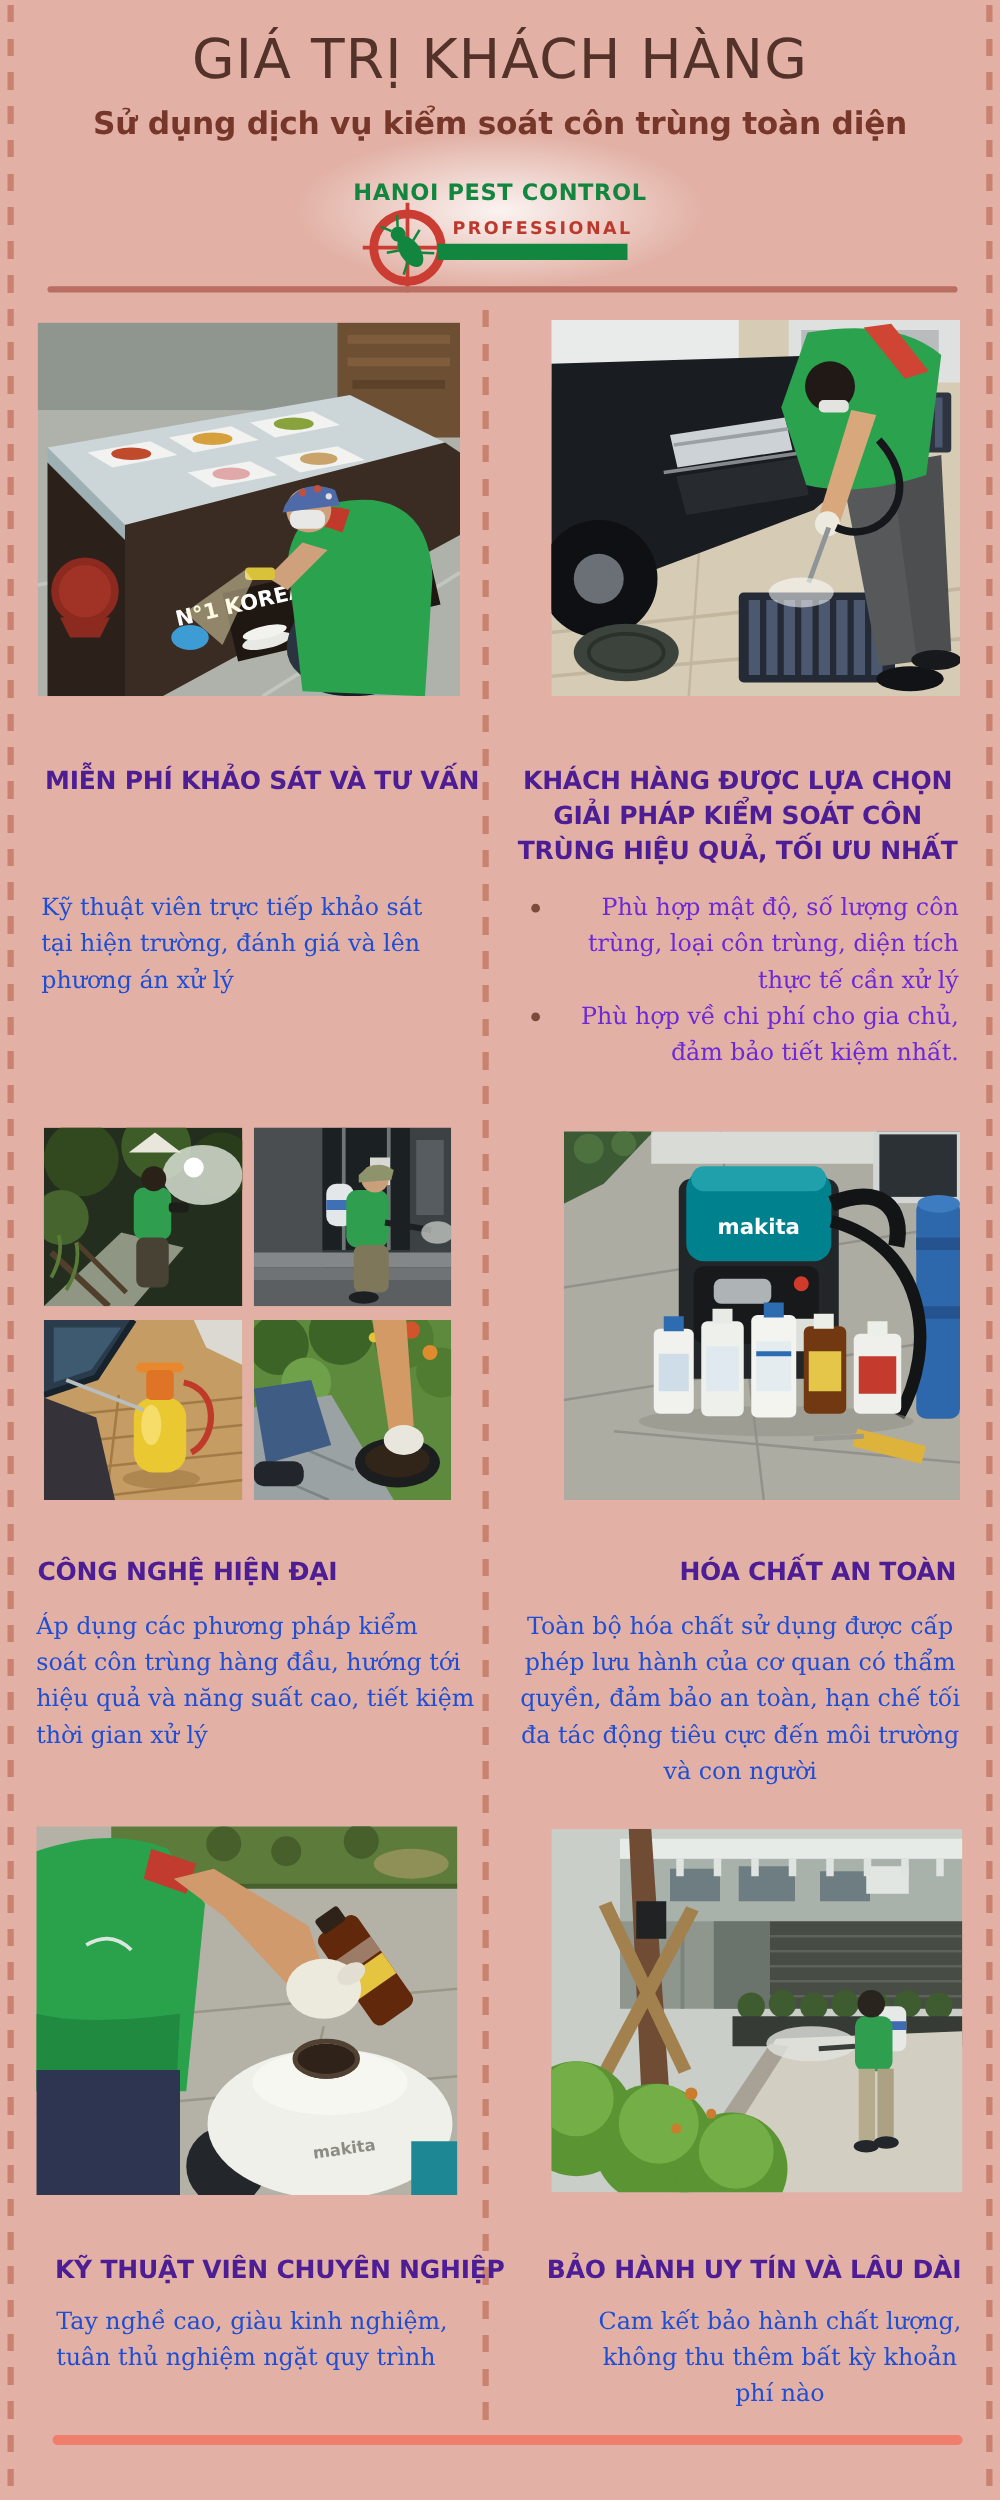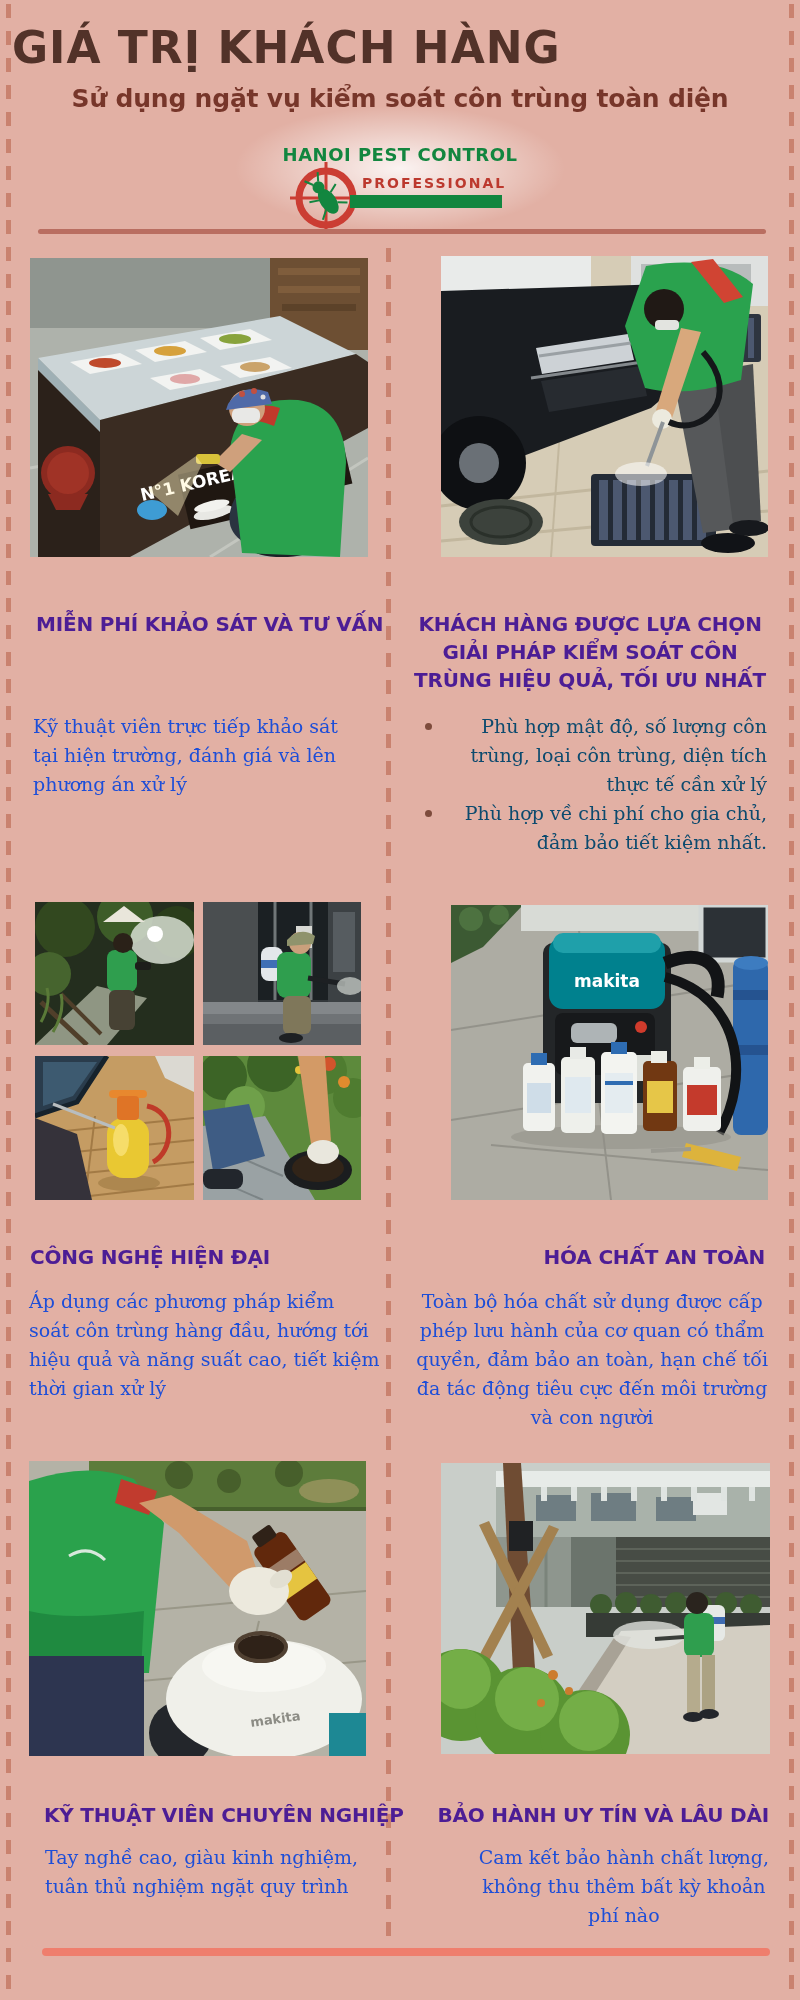--- a/index.html
+++ b/index.html
@@ -1,20 +1,20 @@
 <!DOCTYPE html>
 <html><head>
 <meta charset="utf-8">
 <style>
   html,body{margin:0;padding:0;background:#e2b0a4;}
   .canvas{position:relative;width:800px;height:2000px;margin:0 auto;background:#e2b0a4;overflow:hidden;
           font-family:"DejaVu Sans",sans-serif;}
   
-  .page-title{position:absolute;left:12px;right:0;top:22px;text-align:left;
-              font-weight:bold;font-size:44px;letter-spacing:1px;color:#523229;}
+  .page-title{position:absolute;left:0;right:0;top:22px;text-align:center;
+              font-weight:normal;font-size:44px;letter-spacing:1px;color:#523229;}
   .page-subtitle{position:absolute;left:0;right:0;top:84px;text-align:center;
               font-weight:bold;font-size:25px;letter-spacing:-0.2px;color:#77362a;}
   .logo{position:absolute;left:270px;top:120px;width:260px;height:104px;}
   .logo-glow{position:absolute;left:-35px;top:-14px;width:330px;height:125px;
              background:radial-gradient(closest-side,rgba(255,255,255,0.85),rgba(255,255,255,0));}
   .logo-name{position:absolute;left:0;top:24px;width:260px;text-align:center;
              font-weight:bold;font-size:18px;letter-spacing:0.5px;color:#12863f;}
   .logo-cross{position:absolute;left:20px;top:42px;width:72px;height:72px;}
   .logo-tagline{position:absolute;left:92px;top:55px;font-weight:bold;font-size:14px;
              letter-spacing:2px;color:#bc392e;}
@@ -29,32 +29,32 @@
   
   .sec-h{position:absolute;font-weight:bold;font-size:20px;line-height:28px;letter-spacing:-0.2px;
          color:#4c1d95;white-space:pre-line;}
   .sec-b{position:absolute;font-family:"DejaVu Serif",serif;font-size:19px;line-height:29px;
          color:#1d4ed8;white-space:pre-line;}
   .al-r{text-align:center;}
   .bullets{position:absolute;left:425px;top:712px;width:342px;}
   .bullet{display:flex;align-items:flex-start;}
   .bullet .dot{width:7px;height:7px;border-radius:50%;background:#7d4b3c;margin-top:11px;flex:0 0 7px;}
   .bullet .btxt{flex:1;text-align:right;font-family:"DejaVu Serif",serif;font-size:19px;line-height:29px;
-         color:#0c4a6e;white-space:pre-line;}
+         color:#6d28d9;white-space:pre-line;}
   
   .photo{position:absolute;overflow:hidden;}
   .photo svg{display:block;}
 </style>
 </head>
 <body>
 
 <div class="canvas">
 
   <div class="page-title">GIÁ TRỊ KHÁCH HÀNG</div>
-  <div class="page-subtitle">Sử dụng ngặt vụ kiểm soát côn trùng toàn diện</div>
+  <div class="page-subtitle">Sử dụng dịch vụ kiểm soát côn trùng toàn diện</div>
 
   <div class="logo">
     <div class="logo-glow"></div>
     <div class="logo-name">HANOI PEST CONTROL</div>
     <svg class="logo-cross" viewBox="0 0 72 72">
       <line x1="0" y1="36" x2="72" y2="36" stroke="#cb3d33" stroke-width="3"></line>
       <line x1="36" y1="0" x2="36" y2="72" stroke="#cb3d33" stroke-width="3"></line>
       <circle cx="36" cy="36" r="27" fill="none" stroke="#cb3d33" stroke-width="7"></circle>
       <g transform="rotate(-35 36 36)">
         <ellipse cx="36" cy="40" rx="8" ry="14" fill="#12863f"></ellipse>

